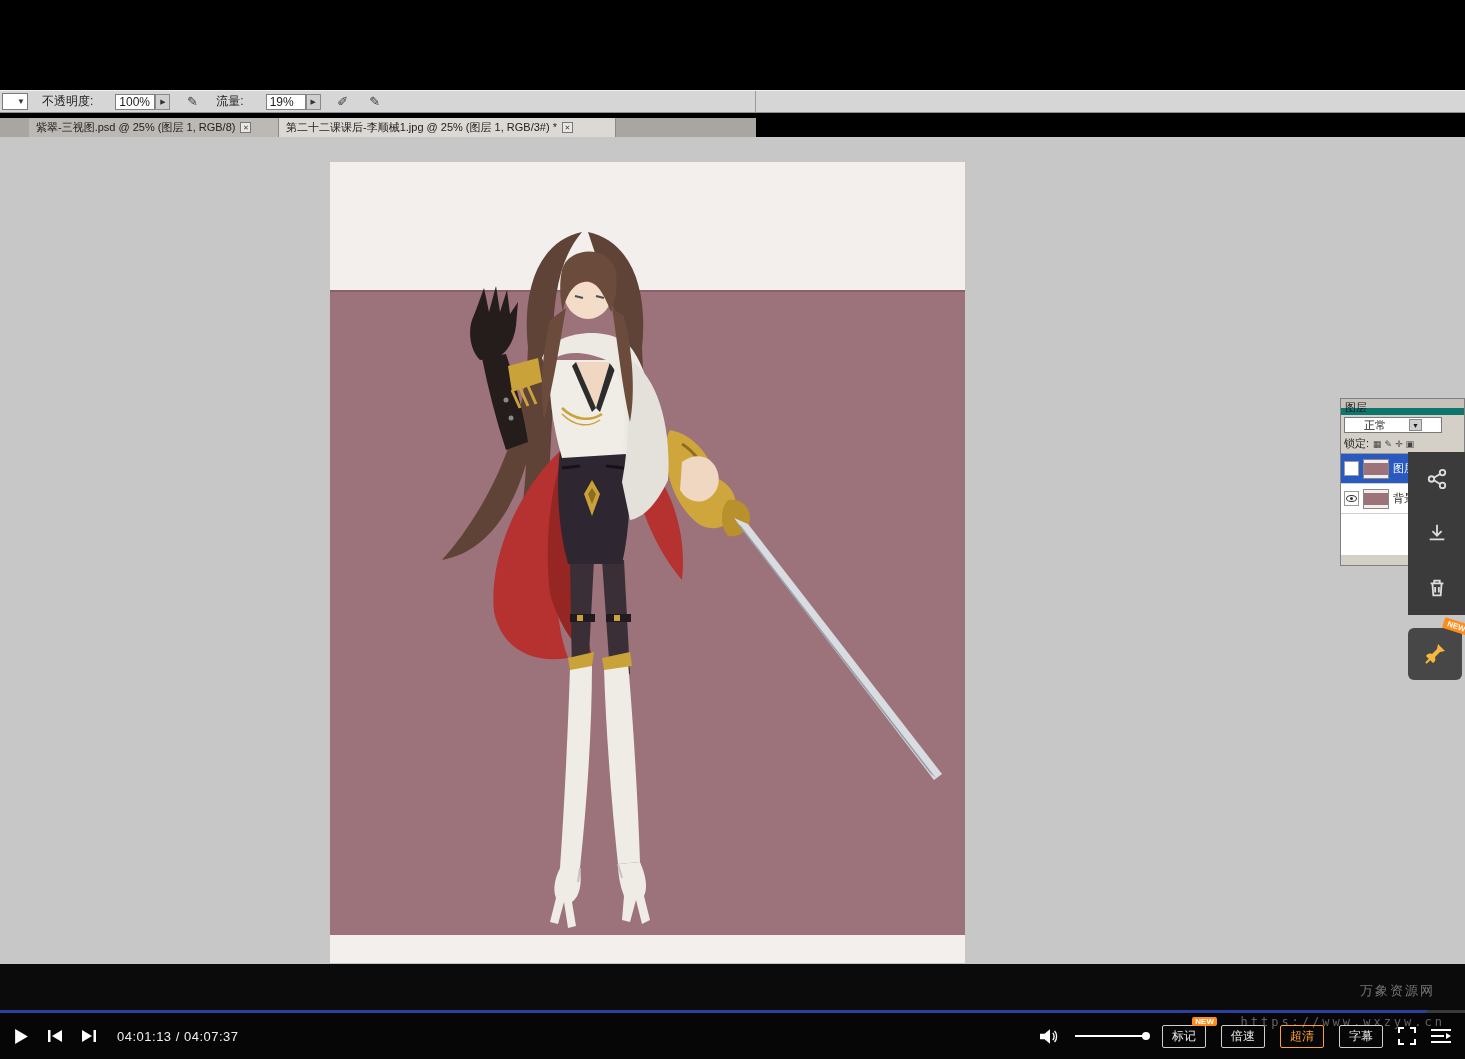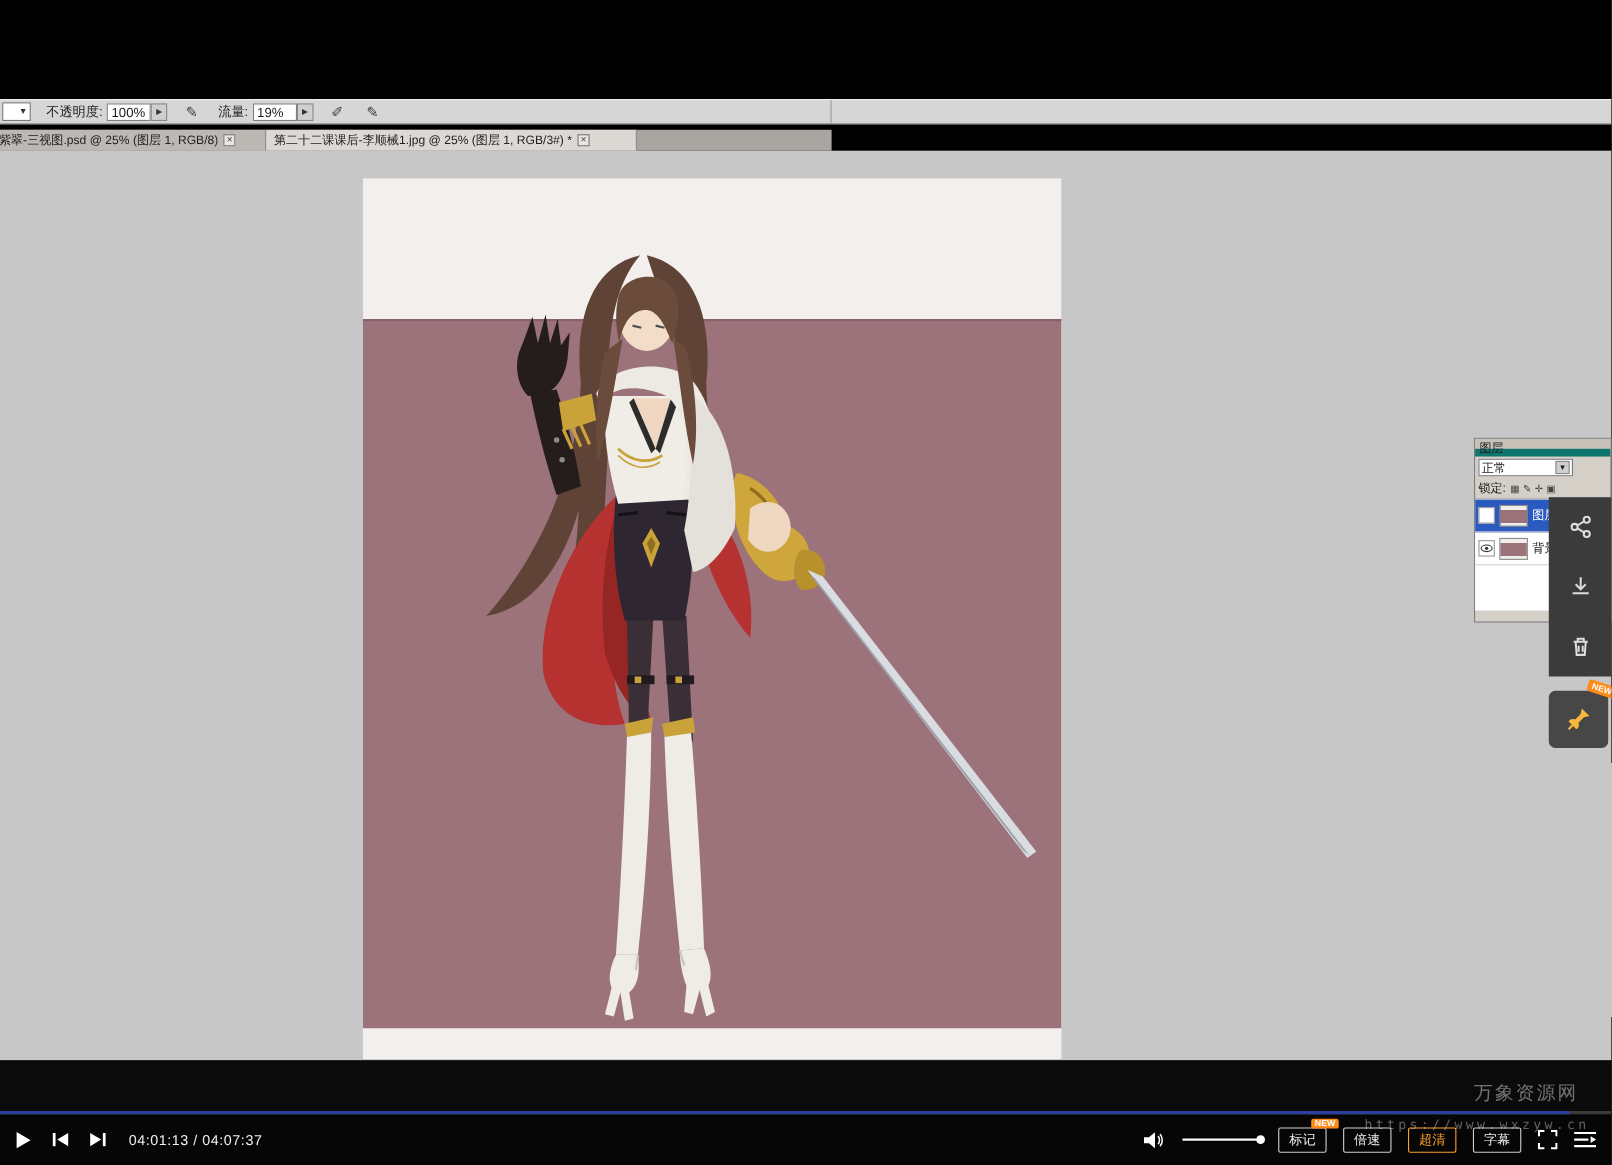--- a/index.html
+++ b/index.html
@@ -10,41 +10,41 @@
   .titlebar { position:absolute; top:0; left:0; width:100%; height:45px; background:#000; }
   .titlebar .title { position:absolute; top:0; left:0; right:0; text-align:center; line-height:45px; color:#fff; font-size:15px; font-weight:bold; }
   .win-controls { position:absolute; right:10px; top:0; height:45px; display:flex; align-items:center; gap:10px; }
   .win-btn { width:32px; height:32px; color:#fff; font-size:14px; display:flex; align-items:center; justify-content:center; cursor:default; }
 
   
   .options-bar { position:absolute; top:90px; left:0; width:100%; height:23px; background:#d6d6d6; border-top:1px solid #efefef; border-bottom:1px solid #8f8f8f; display:flex; align-items:center; font-size:12px; color:#1c1c1c; }
   .opt-divider { position:absolute; left:755px; top:0; height:100%; width:1px; background:#9a9a9a; }
   .mini-combo { width:26px; height:17px; background:#fff; border:1px solid #7a7a7a; margin-left:2px; display:flex; align-items:center; justify-content:flex-end; font-size:8px; color:#333; padding-right:2px; }
   .opt-label { margin-left:14px; }
-  .opt-value { width:40px; height:16px; background:#fff; border:1px solid #808080; margin-left:4px; font-size:12px; padding-left:3px; line-height:14px; }
+  .opt-value { width:40px; height:16px; background:#fff; border:1px solid #808080; margin-left:22px; font-size:12px; padding-left:3px; line-height:14px; }
   .opt-spin { width:15px; height:16px; background:#cfcfcf; border:1px solid #8a8a8a; font-size:7px; display:flex; align-items:center; justify-content:center; color:#333; }
   .opt-icon { margin-left:12px; font-size:13px; color:#3a3a3a; width:20px; text-align:center; }
 
   
-  .tab-bar { position:absolute; top:118px; left:0; width:756px; height:19px; background:#a9a6a1; display:flex; align-items:flex-end; }
+  .tab-bar { position:absolute; top:118px; left:0; width:756px; height:19px; background:#a9a6a1; display:flex; align-items:flex-end;padding-left:37px; }
   .doc-tab { height:19px; display:flex; align-items:center; gap:5px; font-size:11px; color:#222; padding:0 7px; border-right:1px solid #8a8a8a; white-space:nowrap; overflow:hidden; }
   .doc-tab.inactive { background:#bcb9b4; width:250px; margin-left:-8px; }
   .doc-tab.active { background:#dcd9d4; width:337px; }
   .tab-close { width:11px; height:11px; border:1px solid #777; font-size:7px; line-height:9px; text-align:center; color:#444; background:#e9e7e3; flex:none; }
 
   
   .canvas { position:absolute; top:137px; left:0; width:100%; height:827px; background:#c7c7c7; }
   .artwork { position:absolute; top:162px; left:330px; width:635px; height:801px; }
   .dark-strip { position:absolute; top:964px; left:0; width:100%; height:46px; background:#0b0b0b; }
 
   
   .layers-panel { position:absolute; left:1340px; top:398px; width:125px; height:168px; background:#d4d0c8; border:1px solid #7f7f7f; font-size:11px; color:#1a1a1a; z-index:5; }
   .lp-header { height:16px; background:#c6c2ba; border-bottom:7px solid #0f766e; padding:1px 4px; }
   .lp-blendrow { display:flex; align-items:center; padding:2px 3px; }
-  .lp-blend { width:86px; height:16px; background:#fff; border:1px solid #7a7a7a; display:flex; align-items:center; justify-content:space-between; padding:0 2px; }
+  .lp-blend { width:98px; height:16px; background:#fff; border:1px solid #7a7a7a; display:flex; align-items:center; justify-content:space-between; padding:0 19px; }
   .lp-blend .arrow { font-size:7px; background:#cfcfcf; border:1px solid #8a8a8a; width:13px; height:12px; text-align:center; line-height:11px; }
   .lp-lockrow { display:flex; align-items:center; gap:4px; padding:1px 3px 2px; }
   .lp-lockicons { display:flex; gap:3px; font-size:9px; color:#444; }
   .lp-list { background:#fff; border-top:1px solid #9a9a9a; height:102px; overflow:hidden; }
   .lp-row { display:flex; align-items:center; gap:4px; height:30px; padding:0 3px; border-bottom:1px solid #cfcfcf; }
   .lp-row.selected { background:#2a5ac0; color:#fff; }
   .lp-eyebox { width:15px; height:15px; border:1px solid #9a9a9a; background:#fff; flex:none; display:flex; align-items:center; justify-content:center; }
   .eye { width:11px; height:7px; border:1px solid #333; border-radius:50%; position:relative; }
   .eye::after { content:""; position:absolute; left:3px; top:1px; width:3px; height:3px; background:#333; border-radius:50%; }
   .lp-thumb { width:26px; height:20px; flex:none; border:1px solid #888; background:linear-gradient(180deg,#f0eee9 0 18%, #9d737b 18% 84%, #f0eee9 84%); }
@@ -65,21 +65,21 @@
   .ctl-gap { margin-left:18px; }
   .time-display { color:#eee; font-size:13px; margin-left:20px; letter-spacing:0.5px; }
   .right-cluster { margin-left:auto; display:flex; align-items:center; gap:15px; }
   .vol-slider { width:72px; height:2px; background:#fff; position:relative; cursor:pointer; }
   .vol-knob { position:absolute; right:-3px; top:-3px; width:8px; height:8px; border-radius:50%; background:#fff; }
   .pill-btn { position:relative; border:1px solid #cfcfcf; color:#eee; font-size:12px; padding:2px 9px; border-radius:2px; cursor:pointer; white-space:nowrap; }
   .pill-btn.orange { border-color:#ffa12e; color:#ffa12e; }
   .pill-new { position:absolute; top:-9px; right:-12px; background:#ff8c1a; color:#fff; font-size:8px; font-weight:bold; padding:0 3px; border-radius:2px; }
 
   
-  .wm1 { position:absolute; top:982px; right:30px; color:rgba(220,220,220,0.5); font-size:17px; letter-spacing:2px; z-index:30; }
+  .wm1 { position:absolute; top:982px; right:30px; color:rgba(220,220,220,0.5); font-size:13px; letter-spacing:2px; z-index:30; }
   .wm2 { position:absolute; top:1015px; right:20px; color:rgba(210,210,210,0.45); font-size:12px; letter-spacing:3px; z-index:30; font-family:"DejaVu Sans Mono", monospace; }
 </style>
 </head>
 <body>
 
 <div class="root">
 
 
   <div>
 

